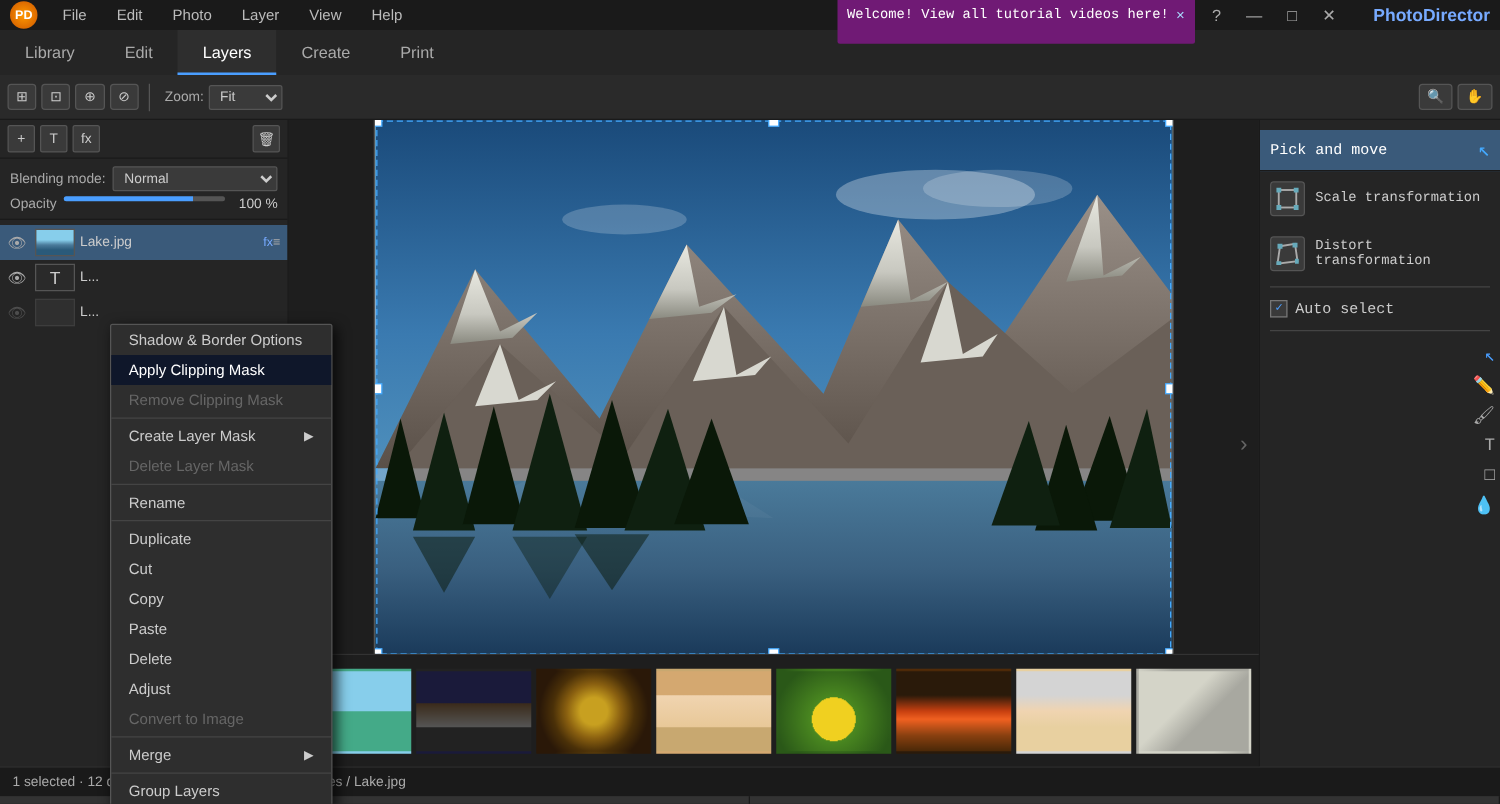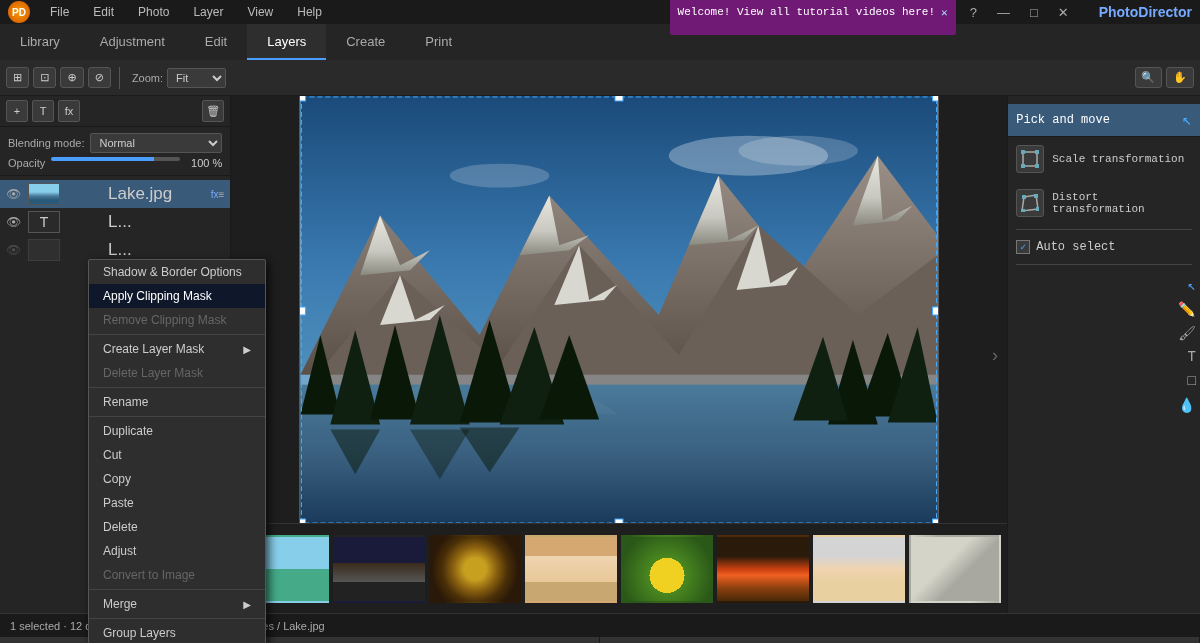--- a/index.html
+++ b/index.html
@@ -40,21 +40,21 @@
     .opacity-slider { flex: 1; height: 4px; background: linear-gradient(to right, #4a9eff 80%, #555 80%); border-radius: 2px; }
     .opacity-value { color: #ccc; font-size: 11px; width: 36px; text-align: right; }
 
     
     #layers-list { flex: 1; overflow-y: auto; padding: 4px 0; }
     .layer-item { display: flex; align-items: center; padding: 3px 6px; cursor: pointer; position: relative; }
     .layer-item.active { background: #3a5a7a; }
     .layer-eye { width: 18px; color: #aaa; font-size: 12px; }
     .layer-thumb { width: 32px; height: 22px; background: #3a3a3a; border: 1px solid #555; margin: 0 4px; }
     .layer-thumb-t { background: #2a2a2a; display: flex; align-items: center; justify-content: center; font-size: 14px; color: #ccc; }
-    .layer-name { flex: 1; font-size: 17px; color: #ccc; overflow: hidden; text-overflow: ellipsis; white-space: nowrap; margin-left: 44px; }
+    .layer-name { flex: 1; font-size: 11px; color: #ccc; overflow: hidden; text-overflow: ellipsis; white-space: nowrap; }
     .layer-fx { color: #7af; font-size: 10px; margin-left: 4px; }
     .layer-options { color: #aaa; font-size: 10px; }
 
     
     #context-menu { position: absolute; left: 88px; top: 163px; background: #2e2e2e; border: 1px solid #555; border-radius: 2px; width: 178px; z-index: 100; box-shadow: 3px 3px 10px rgba(0,0,0,0.7); }
     .ctx-item { padding: 5px 14px; font-size: 12px; color: #ccc; cursor: pointer; display: flex; align-items: center; justify-content: space-between; }
     .ctx-item.active-item { background: #0f172a; color: #fff; }
     .ctx-item.disabled { color: #666; cursor: default; }
     .ctx-separator { height: 1px; background: #444; margin: 2px 0; }
     .ctx-arrow { font-size: 10px; }
@@ -125,21 +125,20 @@
     <span class="win-btn">?</span>
     <span class="win-btn">—</span>
     <span class="win-btn">□</span>
     <span class="win-btn">✕</span>
     <span style="color:#7af;font-weight:bold;font-size:14px;margin-left:4px;padding-left:12px;">PhotoDirector</span>
   </div>
 </div>
 
 <div id="tab-bar">
   <div class="tab-btn">Library</div>
-  <div class="tab-btn">Adjustment</div>
   <div class="tab-btn">Edit</div>
   <div class="tab-btn active">Layers</div>
   <div class="tab-btn">Create</div>
   <div class="tab-btn">Print</div>
 </div>
 
 <div id="toolbar">
   <div class="tool-btn">⊞</div>
   <div class="tool-btn">⊡</div>
   <div class="tool-btn">⊕</div>

